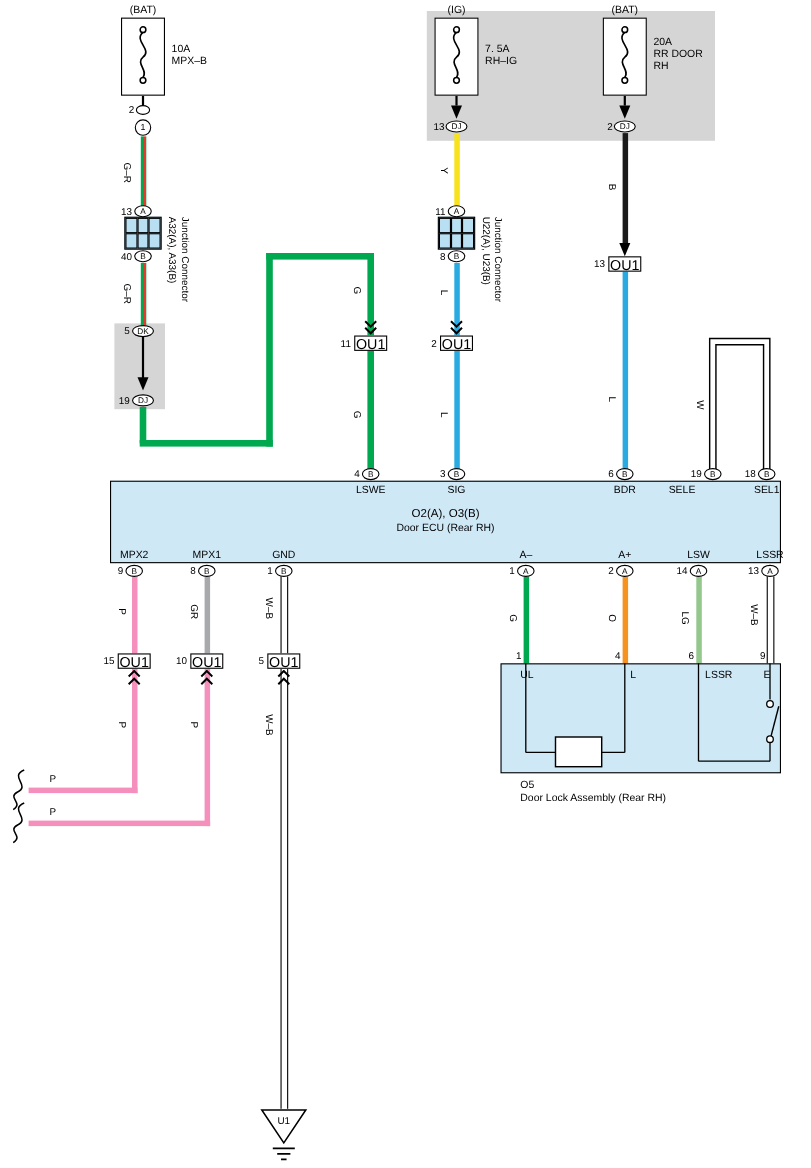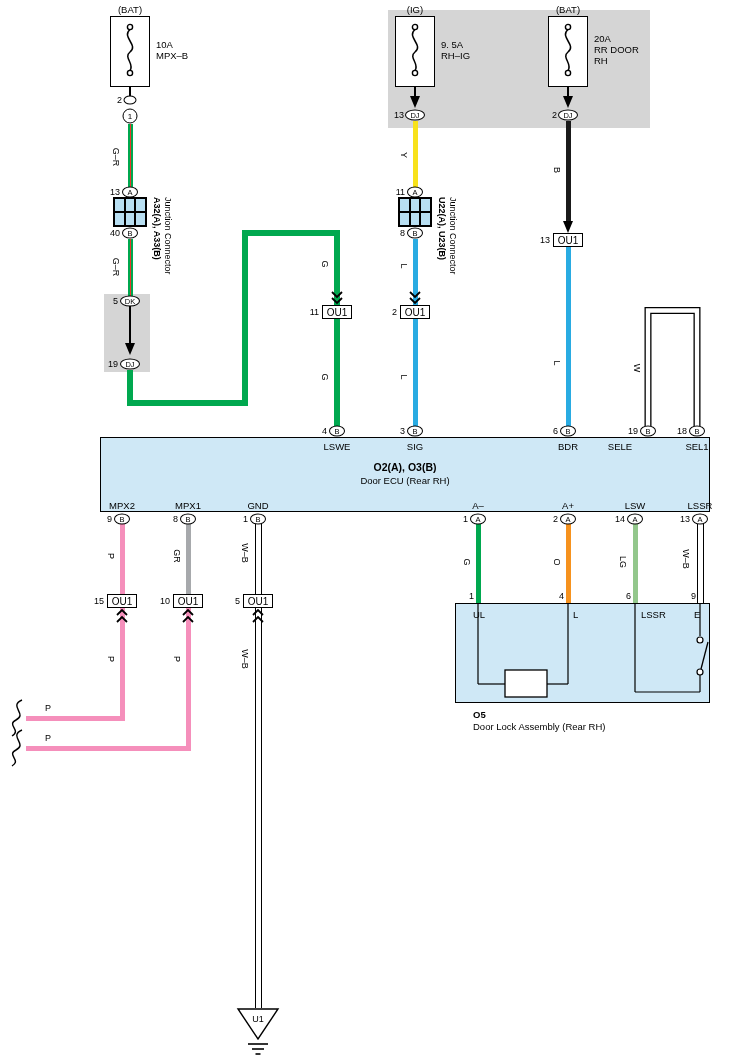--- a/index.html
+++ b/index.html
@@ -4,29 +4,29 @@
 <style>
   * { margin:0; padding:0; box-sizing:border-box; }
   html,body { background:#fff; }
   body { font-family:"Liberation Sans", sans-serif; color:#000; }
   .canvas { position:relative; width:737px; height:1062px; background:#fff; overflow:hidden; }
   .c { position:absolute; }
   .panel { background:#d5d5d5; }
   .txt { font-size:9.5px; white-space:nowrap; }
   .center { transform:translate(-50%,-50%); }
   .lab { transform:translateY(-50%); font-size:9.5px; white-space:nowrap; }
-  .bold { font-weight:bold; }
+  .bold { font-weight:normal; }
   .pnum { font-size:9px; white-space:nowrap; transform:translate(-100%,-50%); }
   .oval { width:16px; height:11px; border:1.2px solid #000; border-radius:50%; background:#fff;
           font-size:7.5px; display:flex; align-items:center; justify-content:center;
           transform:translate(-50%,-50%); white-space:nowrap; }
   .circ { width:15px; height:15px; border:1.2px solid #000; border-radius:50%; background:#fff;
           font-size:8px; display:flex; align-items:center; justify-content:center;
           transform:translate(-50%,-50%); }
-  .ou1box { width:30px; height:14px; border:1.3px solid #000; background:#fff; font-size:10px;
+  .ou1box { width:30px; height:14px; border:1.3px solid #000; background:#fff; font-size:13px;
           display:flex; align-items:center; justify-content:center; transform:translateX(-50%); }
   .vlab { writing-mode:vertical-lr; font-size:9px; transform:translate(-50%,-50%); white-space:nowrap; }
   .vtitle { writing-mode:vertical-lr; font-size:9px; line-height:11px; white-space:nowrap; }
   .fusebox { width:40px; height:71px; border:1.6px solid #000; background:#fff; }
   .compbox { background:#cfe8f6; border:1.6px solid #000; }
   .jgrid { width:34px; height:30px; background:#b8dff2; border:1.4px solid #000;
            display:grid; grid-template-columns:repeat(3,1fr); grid-template-rows:1fr 1fr; }
   .jgrid span { border:0.8px solid #000; }
   .thin { background:#000; }
   .grw   { background:linear-gradient(to right,#00a84f 0 32%,#e8372c 32% 68%,#00a84f 68% 100%); }
@@ -111,21 +111,21 @@
     <circle cx="12" cy="4" r="2.6" fill="none" stroke="#000" stroke-width="1.4"></circle>
     <path d="M12 6.5 C3 14 21 22 12 29 C5 34.5 17 41 12 47.5" fill="none" stroke="#000" stroke-width="1.5"></path>
     <circle cx="12" cy="50" r="2.6" fill="none" stroke="#000" stroke-width="1.4"></circle>
   </svg>
 
   <span class="c txt center" style="left:130px;top:9px">(BAT)</span>
   <span class="c txt" style="left:156px;top:39px">10A</span>
   <span class="c txt" style="left:156px;top:50px">MPX–B</span>
 
   <span class="c txt center" style="left:415px;top:9px">(IG)</span>
-  <span class="c txt" style="left:441px;top:39px">9. 5A</span>
+  <span class="c txt" style="left:441px;top:39px">7. 5A</span>
   <span class="c txt" style="left:441px;top:50px">RH–IG</span>
 
   <span class="c txt center" style="left:568px;top:9px">(BAT)</span>
   <span class="c txt" style="left:594px;top:33px">20A</span>
   <span class="c txt" style="left:594px;top:44px">RR DOOR</span>
   <span class="c txt" style="left:594px;top:55px">RH</span>
 
   <span class="c pnum" style="left:122px;top:100px">2</span>
   <span class="c oval" style="left:130px;top:100px;width:13px;height:9px"></span>
   <span class="c circ" style="left:130px;top:116px">1</span>

